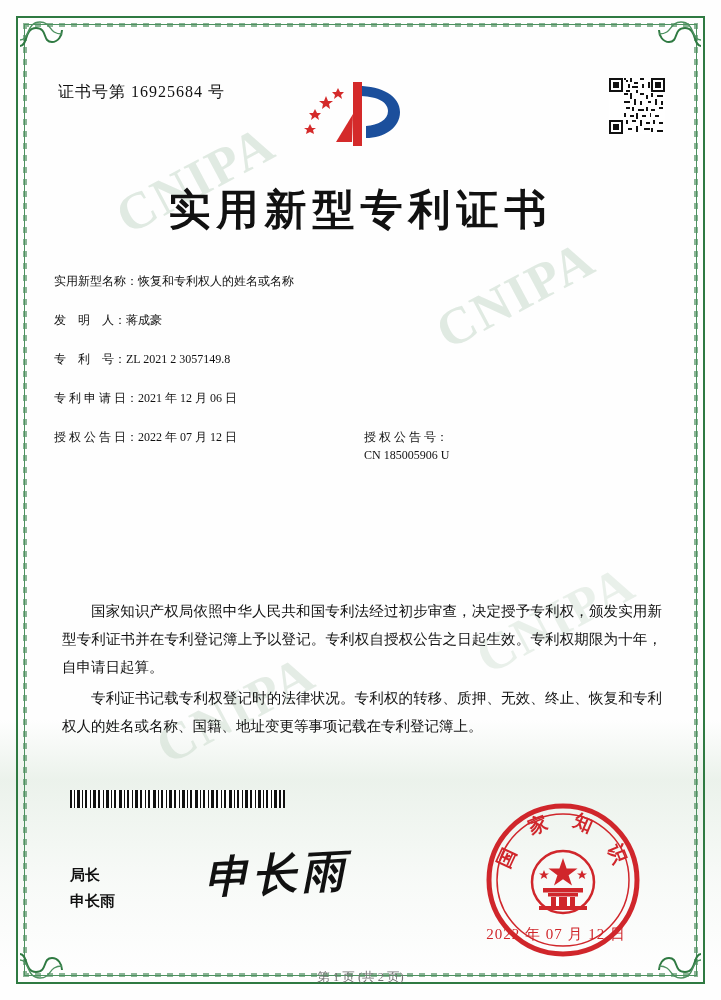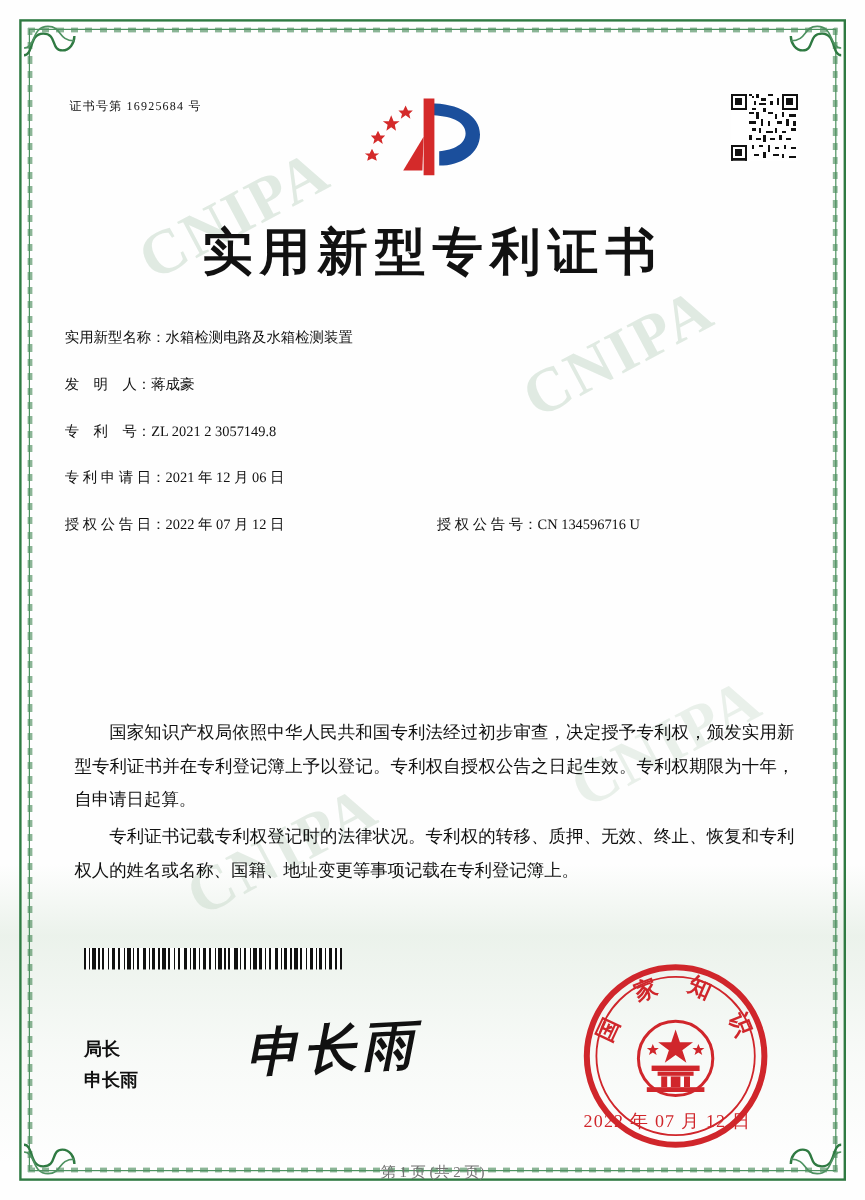--- a/index.html
+++ b/index.html
@@ -83,21 +83,21 @@
   }
   .c-tl { left: 18px; top: 18px; }
   .c-tr { right: 18px; top: 18px; transform: scaleX(-1); }
   .c-bl { left: 18px; bottom: 18px; transform: scaleY(-1); }
   .c-br { right: 18px; bottom: 18px; transform: scale(-1,-1); }
 
   
   .cert-no {
     position: absolute;
     left: 58px; top: 82px;
-    font-size: 10px;
+    font-size: 16px;
     color: #111;
     letter-spacing: 1px;
     font-family: "Liberation Serif", serif;
   }
 
   .qr {
     position: absolute;
     right: 56px; top: 78px;
     width: 56px; height: 56px;
     background: #fff;
@@ -147,21 +147,21 @@
   }
   .fvalue .l2 {
     display: block;
     margin-top: 5px;
   }
   .frow-split {
     display: flex;
     margin-bottom: 34px;
   }
   .frow-split .seg1 { width: 310px; display: flex; }
-  .frow-split .seg2 { display: flex; }
+  .frow-split .seg2 { display: flex; flex-direction: column; }
 
   
   .paras {
     position: absolute;
     left: 62px;
     top: 598px;
     width: 600px;
     font-size: 14.5px;
     color: #111;
     line-height: 1.92;
@@ -344,21 +344,21 @@
       <polygon points="42,10 44,14 48,14 45,17 46,21 42,18 38,21 39,17 36,14 40,14"></polygon>
     </g>
   </svg>
 
   <div class="title">实用新型专利证书</div>
 
   <div class="fields">
 
     <div class="frow">
       <span class="flabel">实用新型名称：</span>
-      <span class="fvalue">水箱检测电路及水箱检测装置</span>
+      <span class="fvalue">恢复和专利权人的姓名或名称</span>
     </div>
 
     <div class="frow">
       <span class="flabel">发    明    人：</span>
       <span class="fvalue">蒋成豪</span>
     </div>
 
     <div class="frow">
       <span class="flabel">专    利    号：</span>
       <span class="fvalue">ZL 2021 2 3057149.8</span>
@@ -371,21 +371,21 @@
 
 
 
     <div class="frow-split">
       <span class="seg1">
         <span class="flabel">授 权 公 告 日：</span>
         <span class="fvalue">2022 年 07 月 12 日</span>
       </span>
       <span class="seg2">
         <span class="flabel">授 权 公 告 号：</span>
-        <span class="fvalue">CN 134596716 U</span>
+        <span class="fvalue">CN 185005906 U</span>
       </span>
     </div>
 
   </div>
 
   <div class="paras">
     <p>国家知识产权局依照中华人民共和国专利法经过初步审查，决定授予专利权，颁发实用新型专利证书并在专利登记簿上予以登记。专利权自授权公告之日起生效。专利权期限为十年，自申请日起算。</p>
     <p>专利证书记载专利权登记时的法律状况。专利权的转移、质押、无效、终止、恢复和专利权人的姓名或名称、国籍、地址变更等事项记载在专利登记簿上。</p>
   </div>
 

